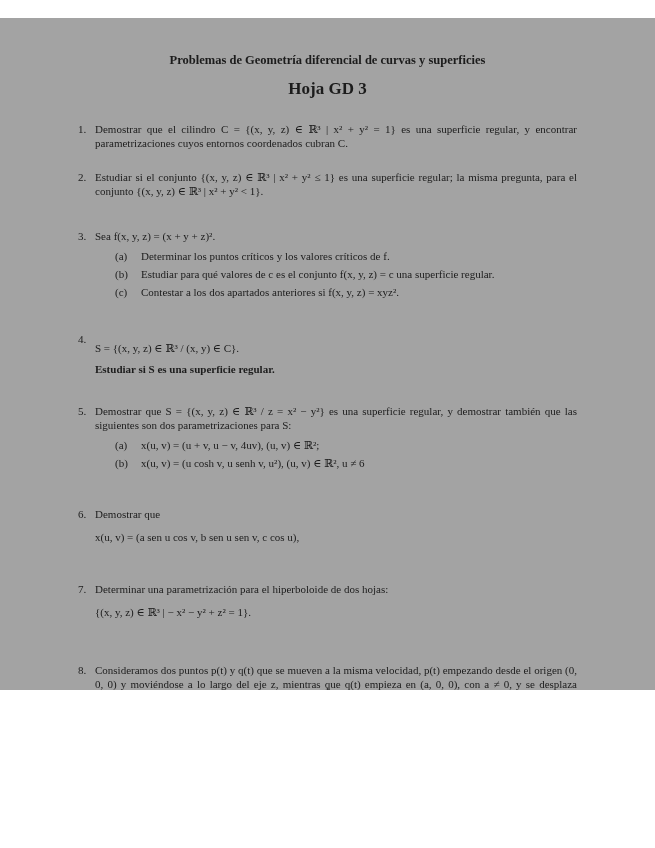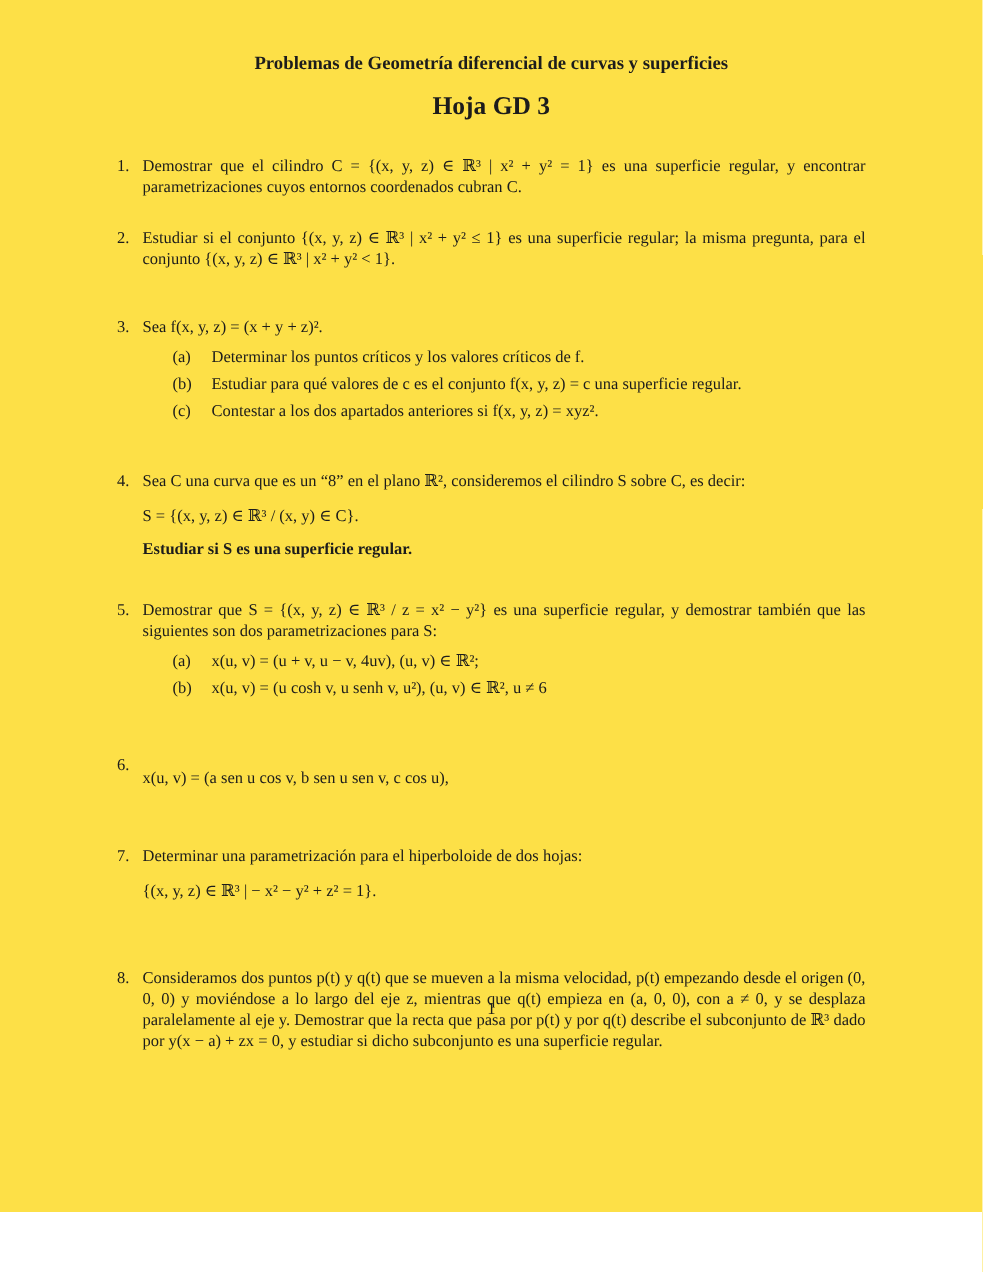--- a/index.html
+++ b/index.html
@@ -3,23 +3,23 @@
 <meta charset="utf-8">
 <style>
   html, body {
     margin: 0;
     padding: 0;
     background: #ffffff;
   }
   .page {
     position: relative;
     width: 655px;
-    height: 808px;
-    margin: 0 auto;
-    background: #fde047;
+    height: 672px;
+    margin: 18px auto;
+    background: #a3a3a3;
     font-family: "Liberation Serif", "DejaVu Serif", serif;
     font-size: 11px;
     line-height: 1.28;
     color: #1c1c1c;
     overflow: hidden;
   }
   .content {
     padding: 34px 78px 0 78px;
   }
   .title {
@@ -133,21 +133,20 @@
               <span class="part-label">(c)</span>
               <p class="part-text">Contestar a los dos apartados anteriores si f(x, y, z) = xyz².</p>
             </div>
           </div>
         </div>
       </div>
 
       <div class="problem p4">
         <span class="num">4.</span>
         <div class="body">
-          <p class="ptext">Sea C una curva que es un “8” en el plano ℝ², consideremos el cilindro S sobre C, es decir:</p>
           <div class="display-eq">S = {(x, y, z) ∈ ℝ³ / (x, y) ∈ C}.</div>
           <p class="after-text">Estudiar si S es una superficie regular.</p>
         </div>
       </div>
 
       <div class="problem p5">
         <span class="num">5.</span>
         <div class="body">
           <p class="ptext">Demostrar que S = {(x, y, z) ∈ ℝ³ / z = x² − y²} es una superficie regular, y demostrar también que las siguientes son dos parametrizaciones para S:</p>
           <div class="parts">
@@ -159,20 +158,21 @@
               <span class="part-label">(b)</span>
               <p class="part-text">x(u, v) = (u cosh v, u senh v, u²), (u, v) ∈ ℝ², u ≠ 6</p>
             </div>
           </div>
         </div>
       </div>
 
       <div class="problem p6">
         <span class="num">6.</span>
         <div class="body">
+          <p class="ptext">Demostrar que</p>
           <div class="display-eq">x(u, v) = (a sen u cos v, b sen u sen v, c cos u),</div>
         </div>
       </div>
 
       <div class="problem p7">
         <span class="num">7.</span>
         <div class="body">
           <p class="ptext">Determinar una parametrización para el hiperboloide de dos hojas:</p>
           <div class="display-eq">{(x, y, z) ∈ ℝ³ | − x² − y² + z² = 1}.</div>
         </div>

